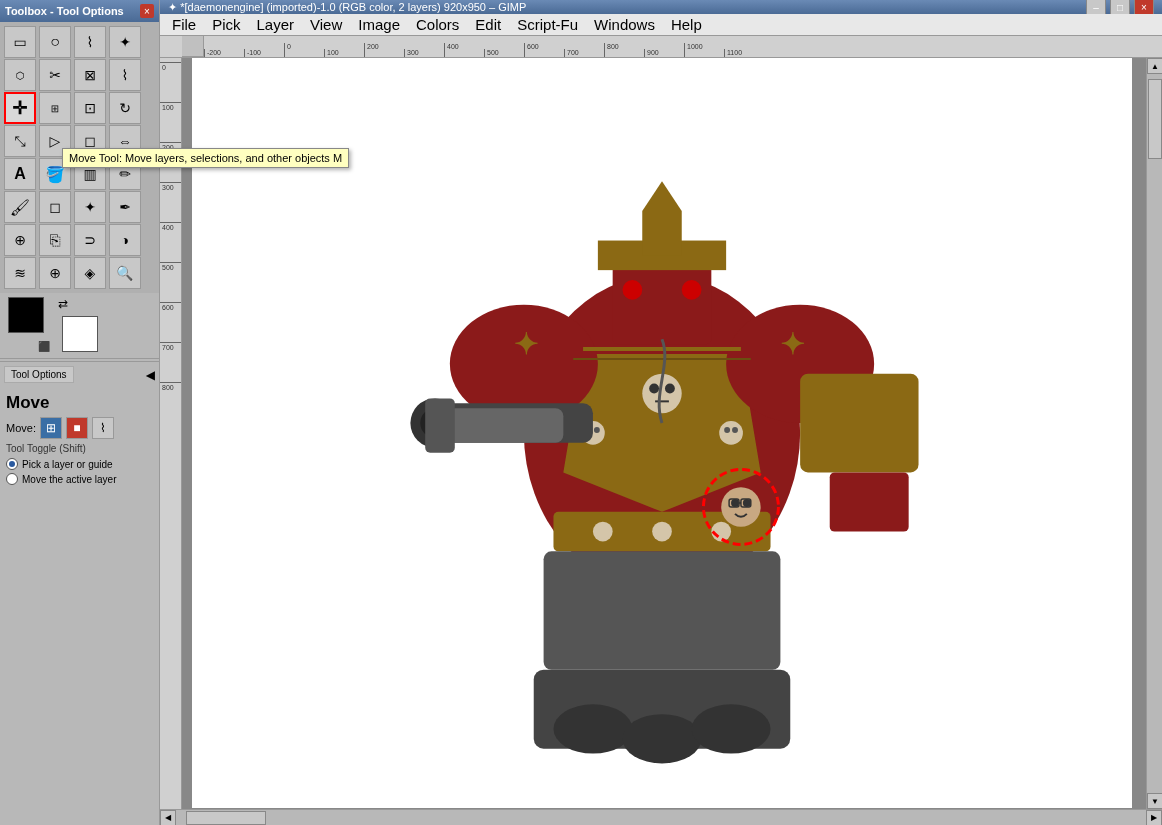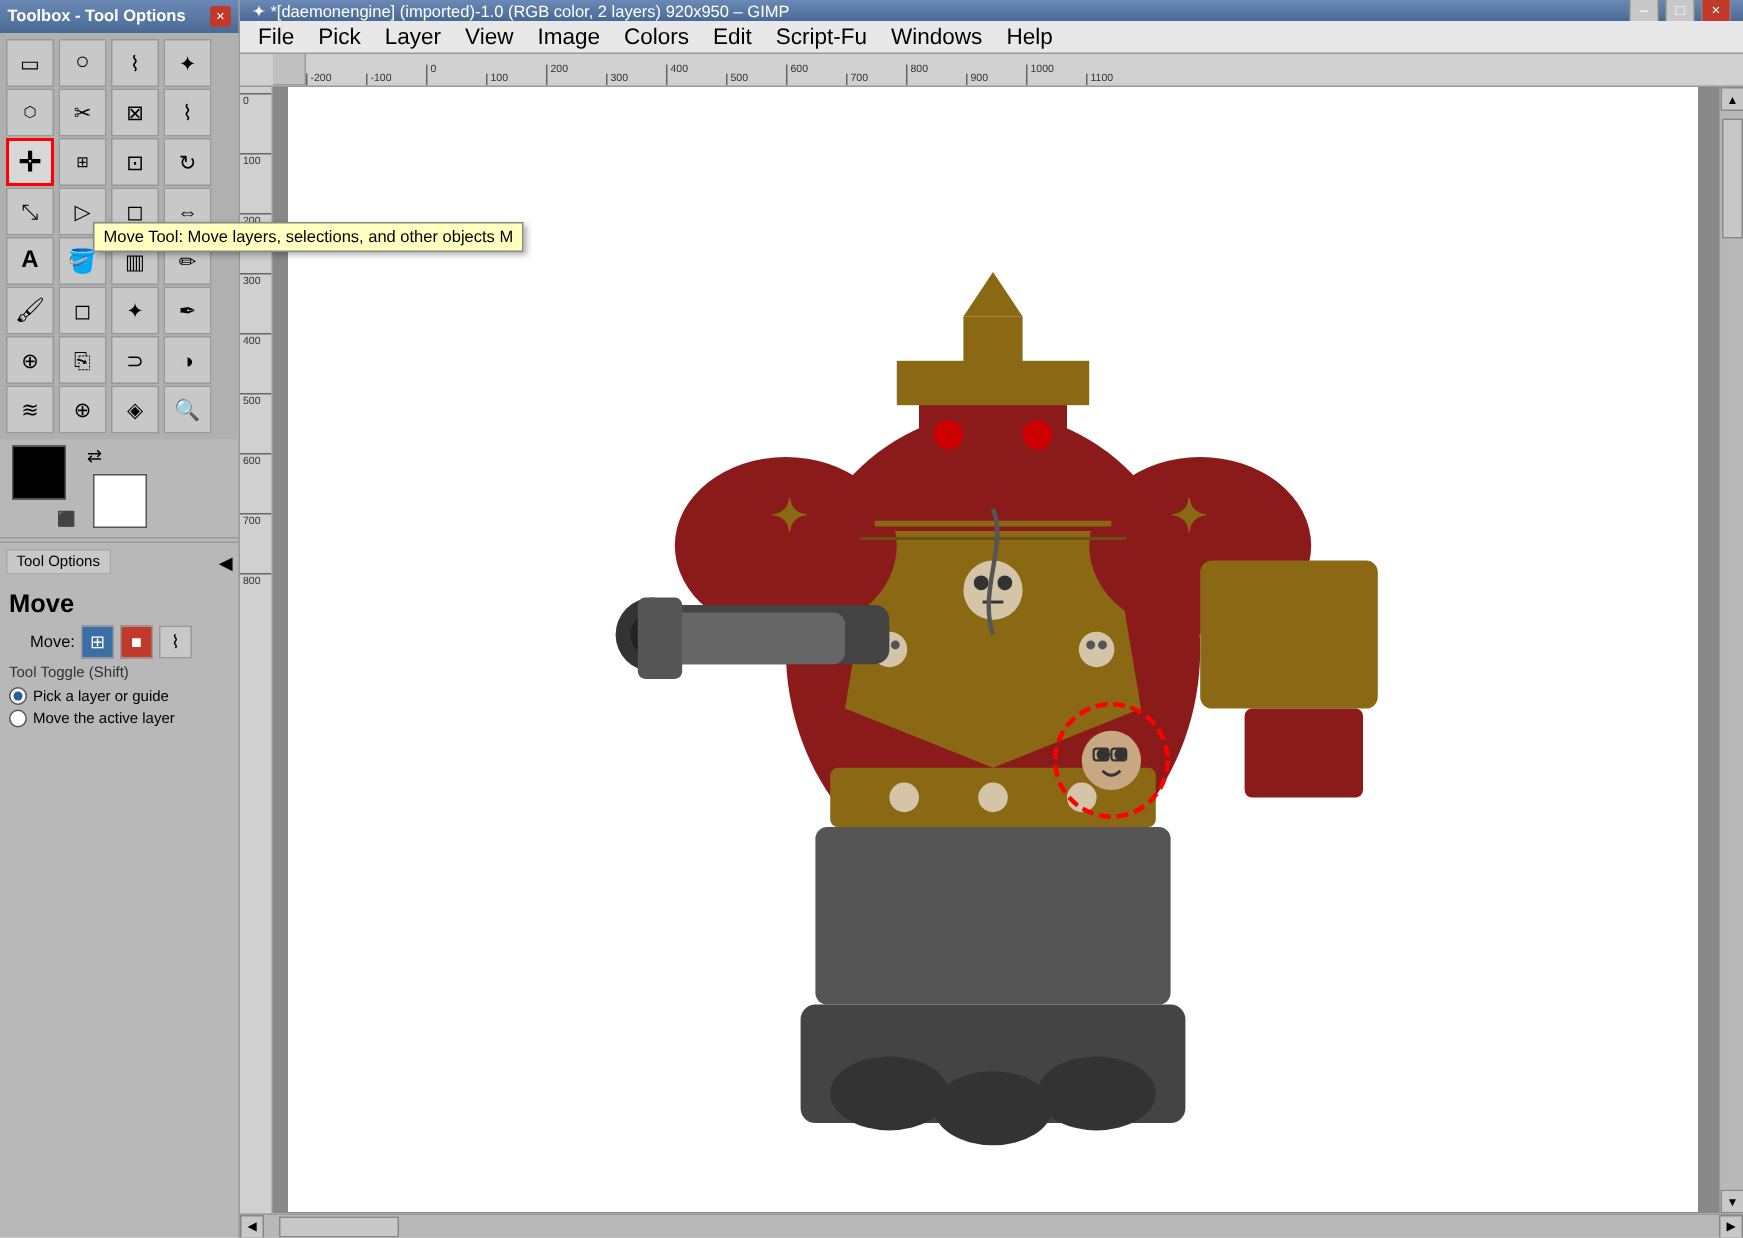--- a/index.html
+++ b/index.html
@@ -87,21 +87,20 @@
       font-weight: bold;
       font-size: 17px;
       margin-bottom: 4px;
     }
     .move-options { padding: 4px 2px; }
     .move-row {
       display: flex;
       align-items: center;
       gap: 4px;
       margin-bottom: 4px;
-      margin-left: 14px;
     }
     .move-icon {
       width: 22px;
       height: 22px;
       background: #c8c8c8;
       border: 1px solid #999;
       display: flex;
       align-items: center;
       justify-content: center;
       font-size: 12px;

